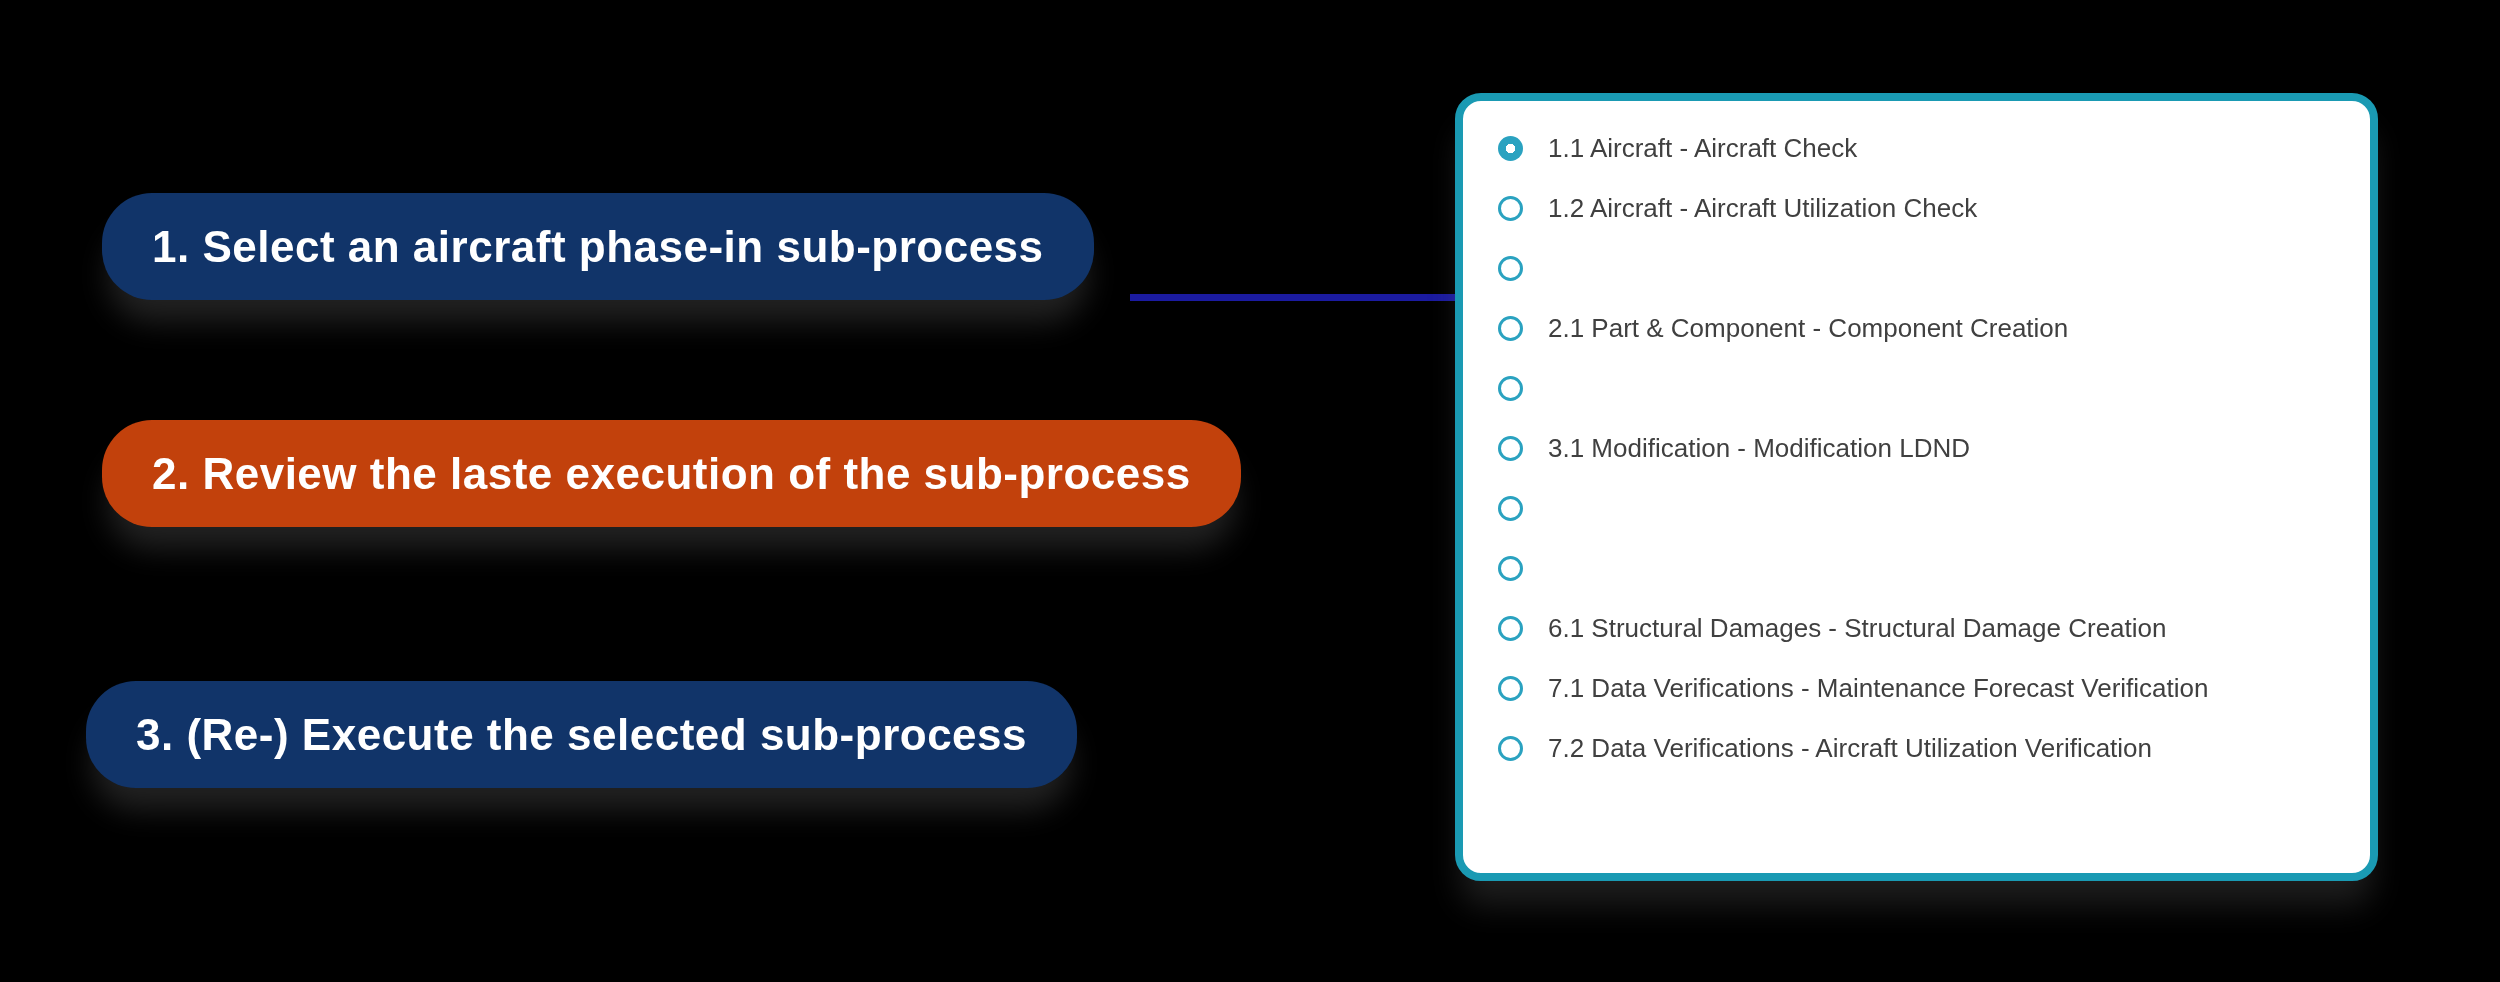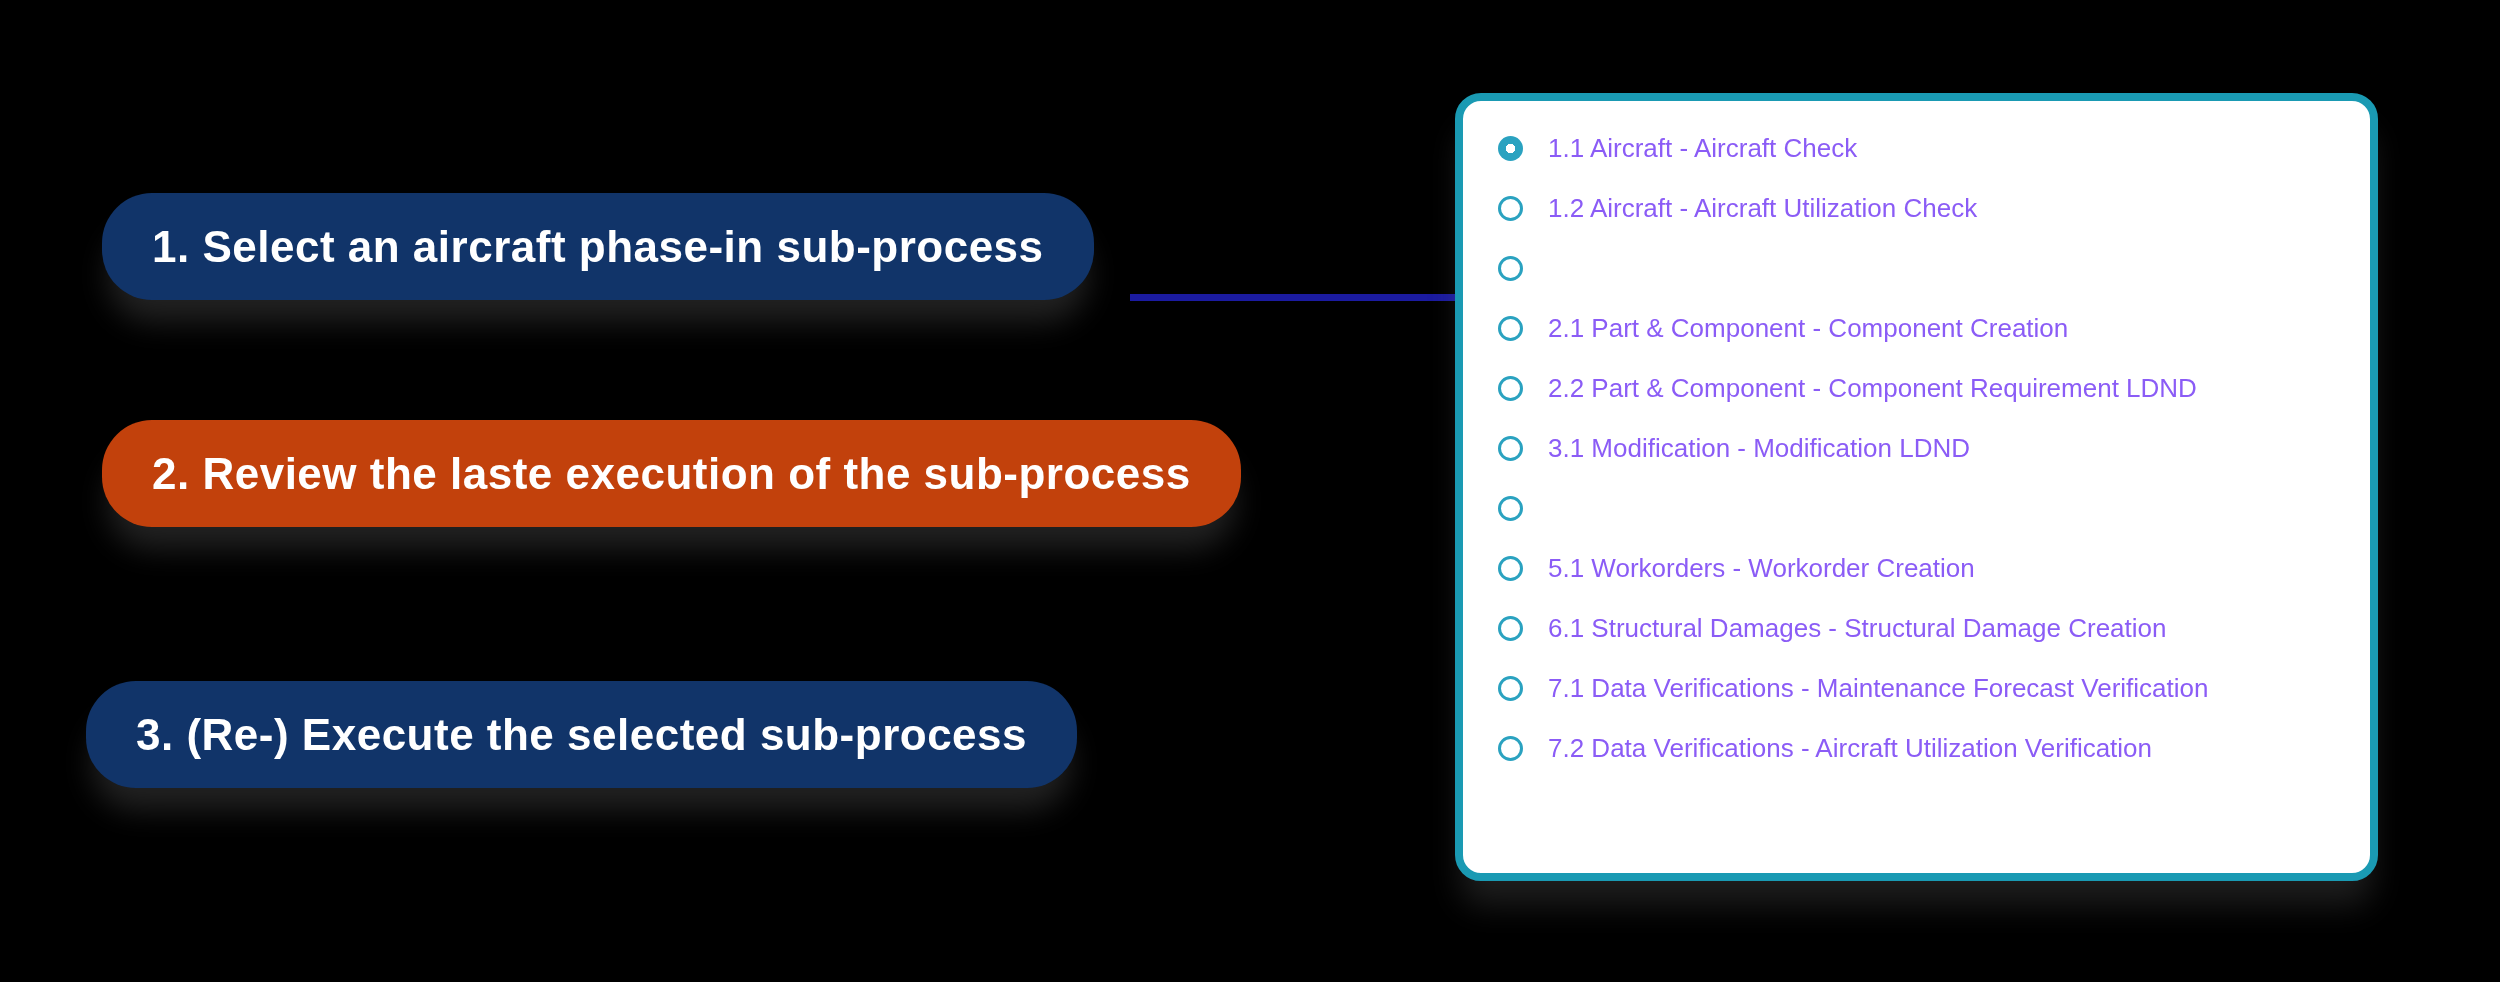--- a/index.html
+++ b/index.html
@@ -77,21 +77,21 @@
     border: 3px solid #2AA2C0;
     border-radius: 50%;
     background: #ffffff;
   }
   .radio.selected {
     border: none;
     background: radial-gradient(circle at center, #ffffff 0 4.5px, #2AA2C0 5px);
   }
   .row-label {
     font-size: 26px;
-    color: #8b5cf6;
+    color: #404040;
     white-space: nowrap;
   }
 </style>
 </head>
 <body>
 
 <div class="stage">
 
   <div class="pill navy" id="step1">
     <span>1. Select an aircraft phase-in sub-process</span>
@@ -118,32 +118,30 @@
     </div>
     <div class="row">
       <span class="radio"></span>
     </div>
     <div class="row">
       <span class="radio"></span>
       <span class="row-label">2.1 Part &amp; Component - Component Creation</span>
     </div>
     <div class="row">
       <span class="radio"></span>
-      <span class="row-label">2.2 Part &amp; Component - Component Requirement LDND</span>
     </div>
     <div class="row">
       <span class="radio"></span>
       <span class="row-label">3.1 Modification - Modification LDND</span>
     </div>
     <div class="row">
       <span class="radio"></span>
     </div>
     <div class="row">
       <span class="radio"></span>
-      <span class="row-label">5.1 Workorders - Workorder Creation</span>
     </div>
     <div class="row">
       <span class="radio"></span>
       <span class="row-label">6.1 Structural Damages - Structural Damage Creation</span>
     </div>
     <div class="row">
       <span class="radio"></span>
       <span class="row-label">7.1 Data Verifications - Maintenance Forecast Verification</span>
     </div>
     <div class="row">

